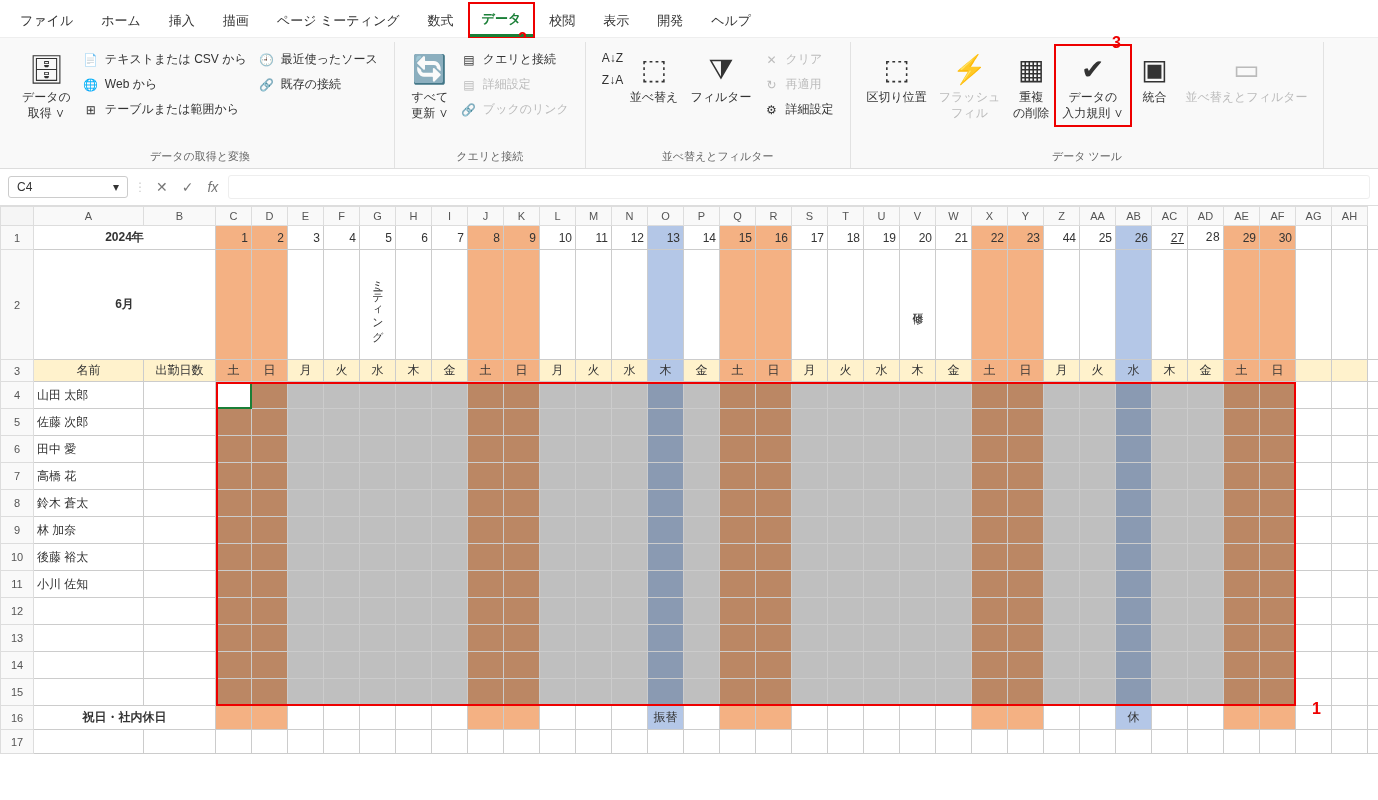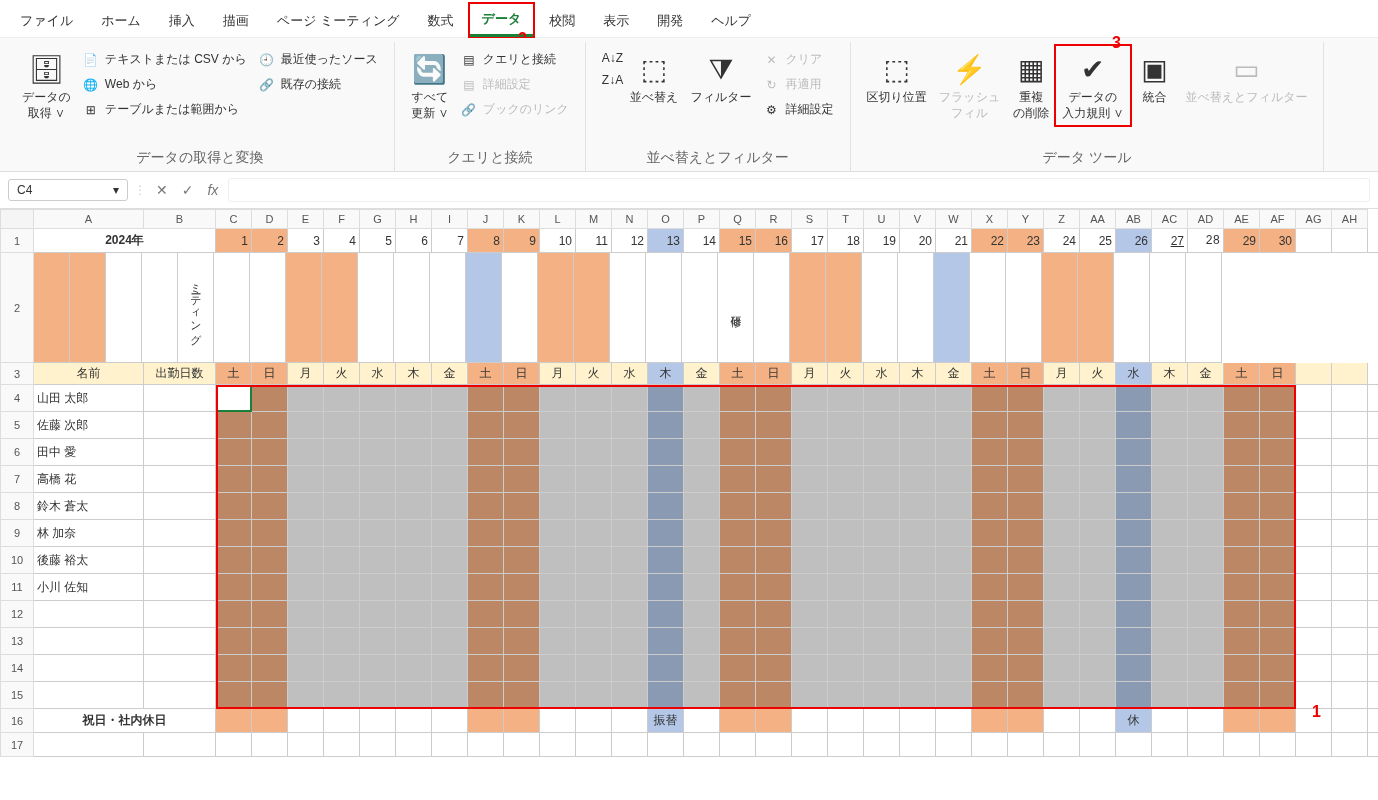--- a/index.html
+++ b/index.html
@@ -50,21 +50,21 @@
     border-right: 1px solid #e2e2e2;
   }
   .ribbon-group:last-child { border-right: none; }
   .ribbon-group .controls {
     display: flex;
     align-items: flex-start;
     padding: 4px 0;
     min-height: 105px;
   }
   .ribbon-group .group-label {
-    font-size: 14px;
+    font-size: 11px;
     color: #666;
     text-align: center;
     padding: 2px 0 4px 0;
   }
   .ribbon-big {
     display: flex;
     flex-direction: column;
     align-items: center;
     justify-content: flex-start;
     padding: 4px 6px;
@@ -417,32 +417,33 @@
           <div class="cell  right" style="width: 36px; height: 24px;">14</div>
           <div class="cell bg-orange right" style="width: 36px; height: 24px;">15</div>
           <div class="cell bg-orange right" style="width: 36px; height: 24px;">16</div>
           <div class="cell  right" style="width: 36px; height: 24px;">17</div>
           <div class="cell  right" style="width: 36px; height: 24px;">18</div>
           <div class="cell  right" style="width: 36px; height: 24px;">19</div>
           <div class="cell  right" style="width: 36px; height: 24px;">20</div>
           <div class="cell  right" style="width: 36px; height: 24px;">21</div>
           <div class="cell bg-orange right" style="width: 36px; height: 24px;">22</div>
           <div class="cell bg-orange right" style="width: 36px; height: 24px;">23</div>
-          <div class="cell  right" style="width: 36px; height: 24px;">24</div>
+          <div class="cell  right" style="width: 36px; height: 24px;">44</div>
           <div class="cell  right" style="width: 36px; height: 24px;">25</div>
           <div class="cell bg-blue right" style="width: 36px; height: 24px;">26</div>
           <div class="cell  right" style="width: 36px; height: 24px; text-decoration: underline;">27</div>
           <div class="cell  right" style="width: 36px; height: 24px; font-family: Liberation Mono, monospace;">28</div>
           <div class="cell bg-orange right" style="width: 36px; height: 24px;">29</div>
           <div class="cell bg-orange right" style="width: 36px; height: 24px;">30</div>
           <div class="cell  right" style="width: 36px; height: 24px;"></div>
           <div class="cell  right" style="width: 36px; height: 24px;"></div>
           <div class="cell  " style="width: 36px; height: 24px;"></div>
         </div>
         <div class="grow">
+          <div class="cell  center" style="width: 182px; height: 110px; font-weight: bold;">6月</div>
           <div class="cell bg-orange center" style="width: 36px; height: 110px;"></div>
           <div class="cell bg-orange center" style="width: 36px; height: 110px;"></div>
           <div class="cell  center" style="width: 36px; height: 110px;"></div>
           <div class="cell  center" style="width: 36px; height: 110px;"></div>
           <div class="cell  center" style="width: 36px; height: 110px;">
             <div class="vtext">ミーティング</div>
           </div>
           <div class="cell  center" style="width: 36px; height: 110px;"></div>
           <div class="cell  center" style="width: 36px; height: 110px;"></div>
           <div class="cell bg-orange center" style="width: 36px; height: 110px;"></div>

